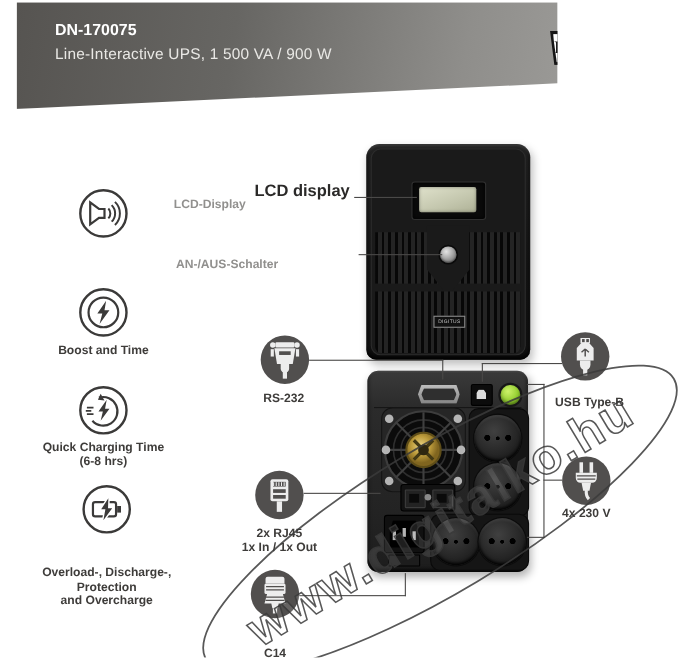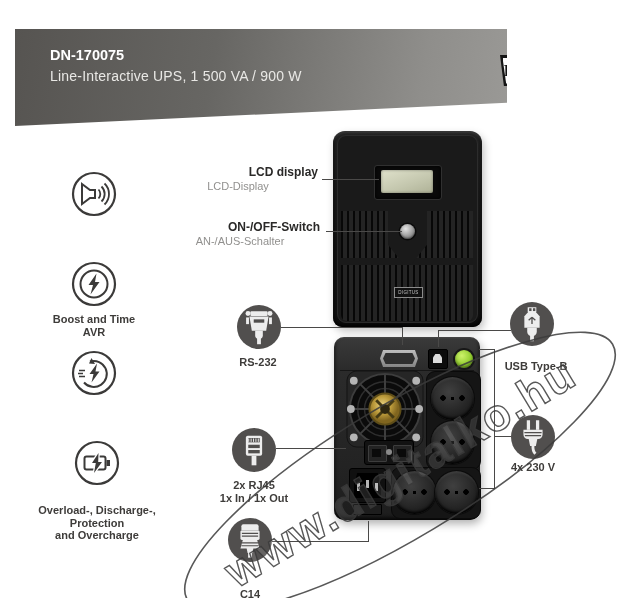--- a/index.html
+++ b/index.html
@@ -1,37 +1,37 @@
 <!DOCTYPE html>
 <html><head>
 <meta charset="utf-8">
 <style>
   html,body{margin:0;padding:0;background:#fff;}
   .stage{position:relative;width:630px;height:598px;background:#fff;overflow:hidden;
          font-family:"Liberation Sans",sans-serif;}
   
-  .banner{position:absolute;left:15px;top:29px;width:492px;height:97px;
+  .banner{position:absolute;left:15px;top:2px;width:492px;height:97px;
           background:linear-gradient(99deg,#565451 0%,#676663 40%,#8f8e8b 82%,#9a9996 100%);
           clip-path:polygon(0 0,100% 0,100% 76%,0 100%);}
   .banner .model{position:absolute;left:35px;top:18px;font-size:14.5px;font-weight:bold;color:#fff;}
   .banner .subtitle{position:absolute;left:35px;top:39px;font-size:14px;color:#e9e8e5;letter-spacing:.2px;}
   .logo{position:absolute;left:485px;top:26px;width:78px;height:31px;background:#151515;
         clip-path:polygon(0 0,100% 0,95% 100%,5% 100%);}
   .logo .inner{position:absolute;inset:2.5px;background:#fdfdfd;
         clip-path:polygon(0 0,100% 0,95% 100%,5% 100%);
         display:flex;align-items:center;justify-content:center;
         font-family:"Liberation Serif",serif;font-weight:bold;font-size:16px;color:#141414;letter-spacing:.4px;}
   .logo .reg{position:absolute;right:-7px;top:-5px;font-size:8px;color:#222;font-family:"Liberation Sans",sans-serif;}
   
   .feature-icon{position:absolute;width:48px;height:48px;}
   .feature-label{position:absolute;width:170px;text-align:center;font-size:11px;font-weight:bold;
                  color:#3e3c3a;line-height:12.7px;}
   
-  .co-title{position:absolute;font-size:12px;font-weight:bold;color:#2a2928;text-align:right;width:160px;}
-  .co-sub{position:absolute;font-size:11px;color:#91908e;text-align:center;width:160px;}
+  .co-title{position:absolute;font-size:15px;font-weight:bold;color:#2a2928;text-align:right;width:160px;}
+  .co-sub{position:absolute;font-size:11px;color:#91908e;text-align:left;width:160px;font-weight:bold;}
   .port-label{position:absolute;width:100px;text-align:center;font-size:11px;font-weight:bold;color:#3e3c3a;line-height:13px;}
   
   .cl{position:absolute;border:0 solid #4a4948;}
   
   .port-circle{position:absolute;width:44px;height:44px;border-radius:50%;background:#514f4e;
                display:flex;align-items:center;justify-content:center;}
   
   .front{position:absolute;left:333px;top:131px;width:149px;height:196px;
          background:linear-gradient(180deg,#232323,#141414 60%,#101010);
          border-radius:12px 12px 9px 9px;
@@ -115,38 +115,41 @@
   <div class="feature-label" style="left:9px;top:223px">
   </div>
 
   <svg class="feature-icon" style="left:70px;top:260px" viewBox="0 0 48 48">
     <circle cx="24" cy="24" r="21" fill="none" stroke="#3b3a39" stroke-width="2.2"></circle>
     <circle cx="24" cy="24" r="13.5" fill="none" stroke="#3b3a39" stroke-width="2"></circle>
     <path d="M26.5 13.5 L18.5 25 h4.5 L20.5 34.5 L29.5 22 h-4.5 Z" fill="#3b3a39"></path>
   </svg>
   <div class="feature-label" style="left:9px;top:313px">
     <div>Boost and Time</div>
-    <div>AVR</div>
   </div>
 
   <svg class="feature-icon" style="left:70px;top:349px" viewBox="0 0 48 48">
     <circle cx="24" cy="24" r="21" fill="none" stroke="#3b3a39" stroke-width="2.2"></circle>
     <path d="M20 12.5 a13 13 0 1 1 -6 21" fill="none" stroke="#3b3a39" stroke-width="2"></path>
     <path d="M21.5 9 L19 14.5 L25 15 Z" fill="#3b3a39"></path>
     <path d="M9 21.5 h6 M8 24.5 h5 M9 27.5 h6" stroke="#3b3a39" stroke-width="1.6"></path>
     <path d="M27 14.5 L19.5 25 h4 L21.5 33.5 L29.5 22.5 h-4 Z" fill="#3b3a39"></path>
   </svg>
+  <div class="feature-label" style="left:9px;top:401px">
+    <div>Quick Charging Time</div>
+    <div>(6-8 hrs)</div>
+  </div>
 
   <svg class="feature-icon" style="left:73px;top:439px" viewBox="0 0 48 48">
     <circle cx="24" cy="24" r="21" fill="none" stroke="#3b3a39" stroke-width="2.2"></circle>
     <rect x="11.5" y="17.5" width="21" height="13" rx="2" fill="none" stroke="#3b3a39" stroke-width="2"></rect>
     <rect x="33.5" y="21" width="3.5" height="6" fill="#3b3a39"></rect>
     <path d="M25.5 14 L19 24 h3.8 L21 34 L29 23 h-3.8 Z" fill="#3b3a39" stroke="#ffffff" stroke-width="2.6" paint-order="stroke"></path>
   </svg>
-  <div class="feature-label" style="left:12px;top:504px">
+  <div class="feature-label" style="left:12px;top:515px">
     <div>Overload-, Discharge-,</div>
     <div>Protection</div>
     <div>and Overcharge</div>
   </div>
 
   <div class="front">
     <div class="face"></div>
     <div class="ribs mid"></div>
     <div class="smooth-center"></div>
     <div class="ribs bottom"></div>
@@ -154,21 +157,20 @@
       <div class="lcd-screen"></div>
     </div>
     <div class="power-btn"></div>
     <div class="mini-logo">DIGITUS</div>
   </div>
 
   <div class="co-title" style="left:158px;top:165px">LCD display</div>
   <div class="co-sub" style="left:158px;top:180px">LCD-Display</div>
   <div class="cl" style="left:322px;top:179px;width:57px;border-top-width:1.5px"></div>
 
-  <div class="co-title" style="left:160px;top:220px">ON-/OFF-Switch</div>
   <div class="co-sub" style="left:160px;top:235px">AN-/AUS-Schalter</div>
   <div class="cl" style="left:326px;top:231px;width:76px;border-top-width:1.5px"></div>
 
   <div class="back">
     <div class="seam"></div>
     <div class="db9">
         <div class="pins"></div>
       </div>
     <div class="usb-port">
         <div class="tongue"></div>

